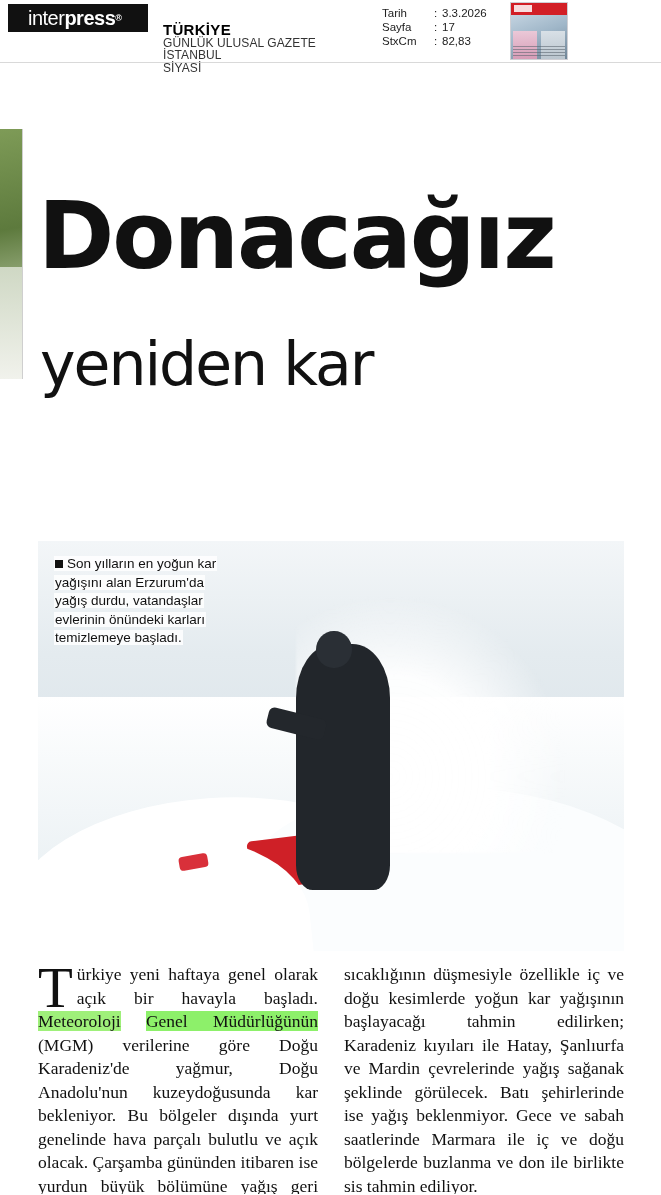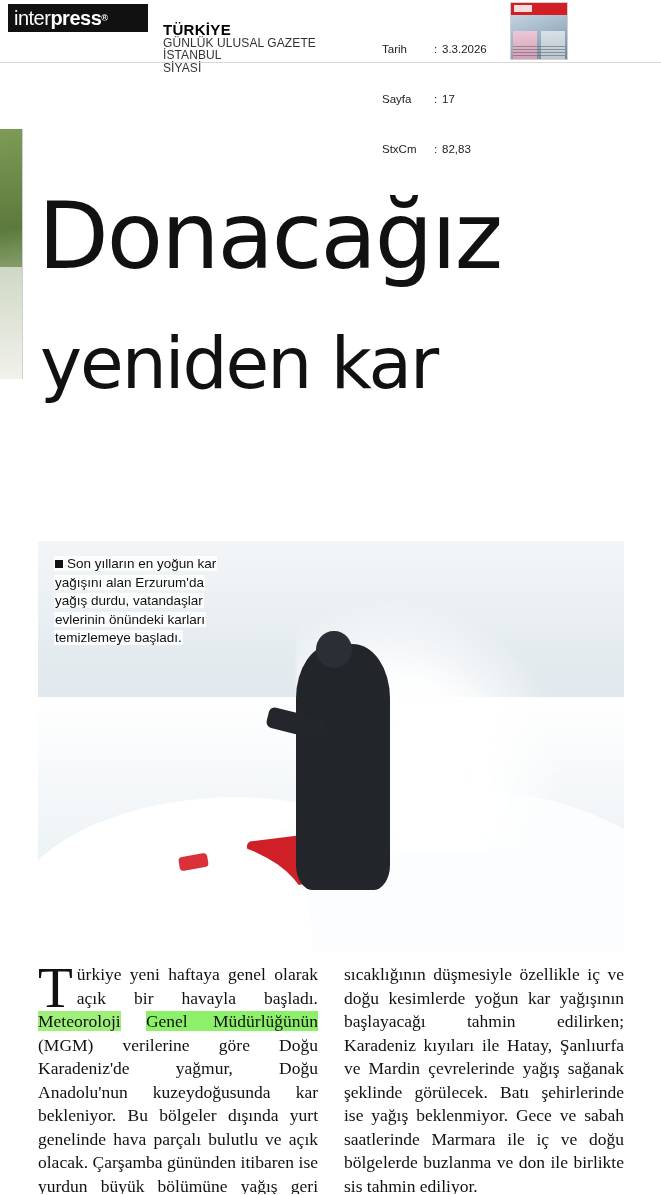--- a/index.html
+++ b/index.html
@@ -31,21 +31,21 @@
     width: 140px;
     height: 28px;
     background: #111111;
     color: #ffffff;
     font-family: "Liberation Sans", sans-serif;
     font-size: 20px;
     font-weight: bold;
     letter-spacing: -0.5px;
     display: flex;
     align-items: center;
-    padding-left: 6px;
+    padding-left: 20px;
     box-sizing: border-box;
   }
   .logo .thin { font-weight: 300; }
   .logo .sup { font-size: 9px; vertical-align: super; }
 
   .pub-block {
     position: absolute;
     left: 163px;
     top: 4px;
     font-family: "Liberation Sans", sans-serif;
@@ -65,21 +65,21 @@
 
   .meta-block {
     position: absolute;
     left: 382px;
     top: 6px;
     font-family: "Liberation Sans", sans-serif;
     font-size: 11.5px;
     color: #222;
     line-height: 14px;
   }
-  .meta-row { display: flex; margin-top: 36px; }
+  .meta-row { display: flex; }
   .meta-key { width: 52px; }
   .meta-sep { width: 8px; }
   .meta-val { }
 
   .thumb {
     position: absolute;
     left: 510px;
     top: 2px;
     width: 56px;
     height: 56px;
@@ -151,34 +151,34 @@
     letter-spacing: 0.5px;
     color: #e2001a;
     white-space: nowrap;
   }
 
   .headline-1 {
     position: absolute;
     left: 38px;
     top: 128px;
     font-family: "DejaVu Sans", sans-serif;
-    font-weight: normal;
+    font-weight: bold;
     font-size: 92px;
     line-height: 92px;
     letter-spacing: -2px;
     color: #111;
     white-space: nowrap;
   }
   .headline-2 {
     position: absolute;
     left: 40px;
     top: 258px;
     font-family: "DejaVu Sans", sans-serif;
     font-weight: normal;
-    font-size: 71px;
+    font-size: 60px;
     line-height: 86px;
     letter-spacing: -2px;
     color: #111;
     white-space: nowrap;
   }
   .headline-3 {
     position: absolute;
     left: 40px;
     top: 352px;
     font-family: "DejaVu Sans", sans-serif;

